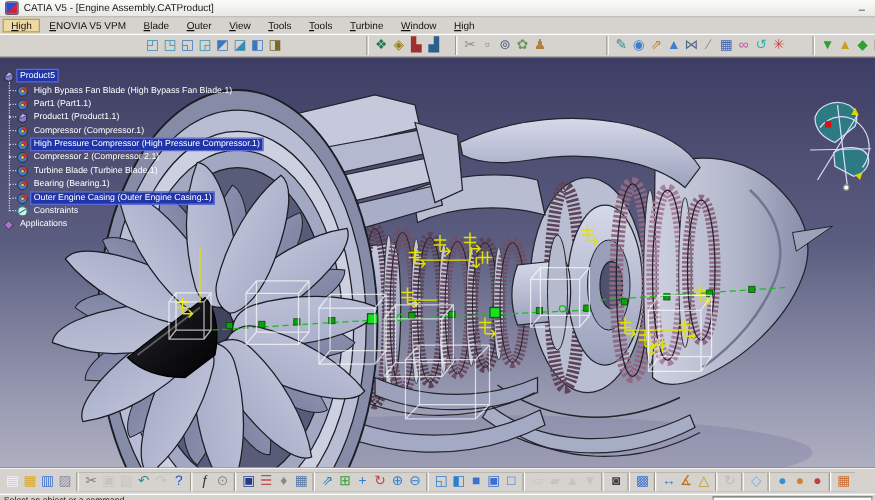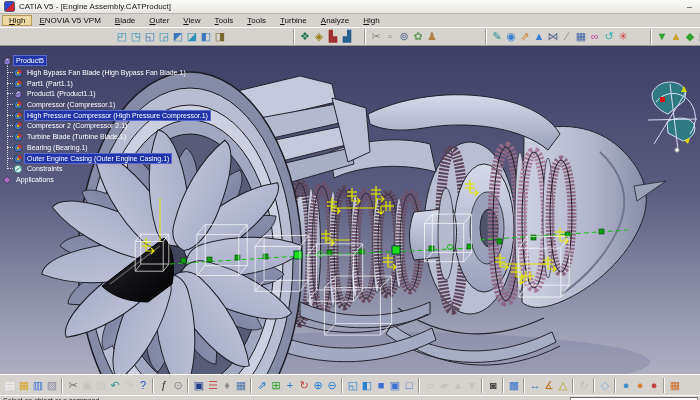--- a/index.html
+++ b/index.html
@@ -95,21 +95,21 @@
 
   <div class="menubar">
       <span class="mitem hl">High</span>
       <span class="mitem">ENOVIA V5 VPM</span>
       <span class="mitem">Blade</span>
       <span class="mitem">Outer</span>
       <span class="mitem">View</span>
       <span class="mitem">Tools</span>
       <span class="mitem">Tools</span>
       <span class="mitem">Turbine</span>
-      <span class="mitem">Analyze</span>
+      <span class="mitem">Window</span>
       <span class="mitem">High</span>
     </div>
 
   <div class="toolbar top">
       <div class="tbg">
         <span class="tbi" style="color: rgb(46, 143, 184);">◰</span>
         <span class="tbi" style="color: rgb(46, 143, 184);">◳</span>
         <span class="tbi" style="color: rgb(58, 120, 192);">◱</span>
         <span class="tbi" style="color: rgb(46, 143, 184);">◲</span>
         <span class="tbi" style="color: rgb(58, 120, 192);">◩</span>

